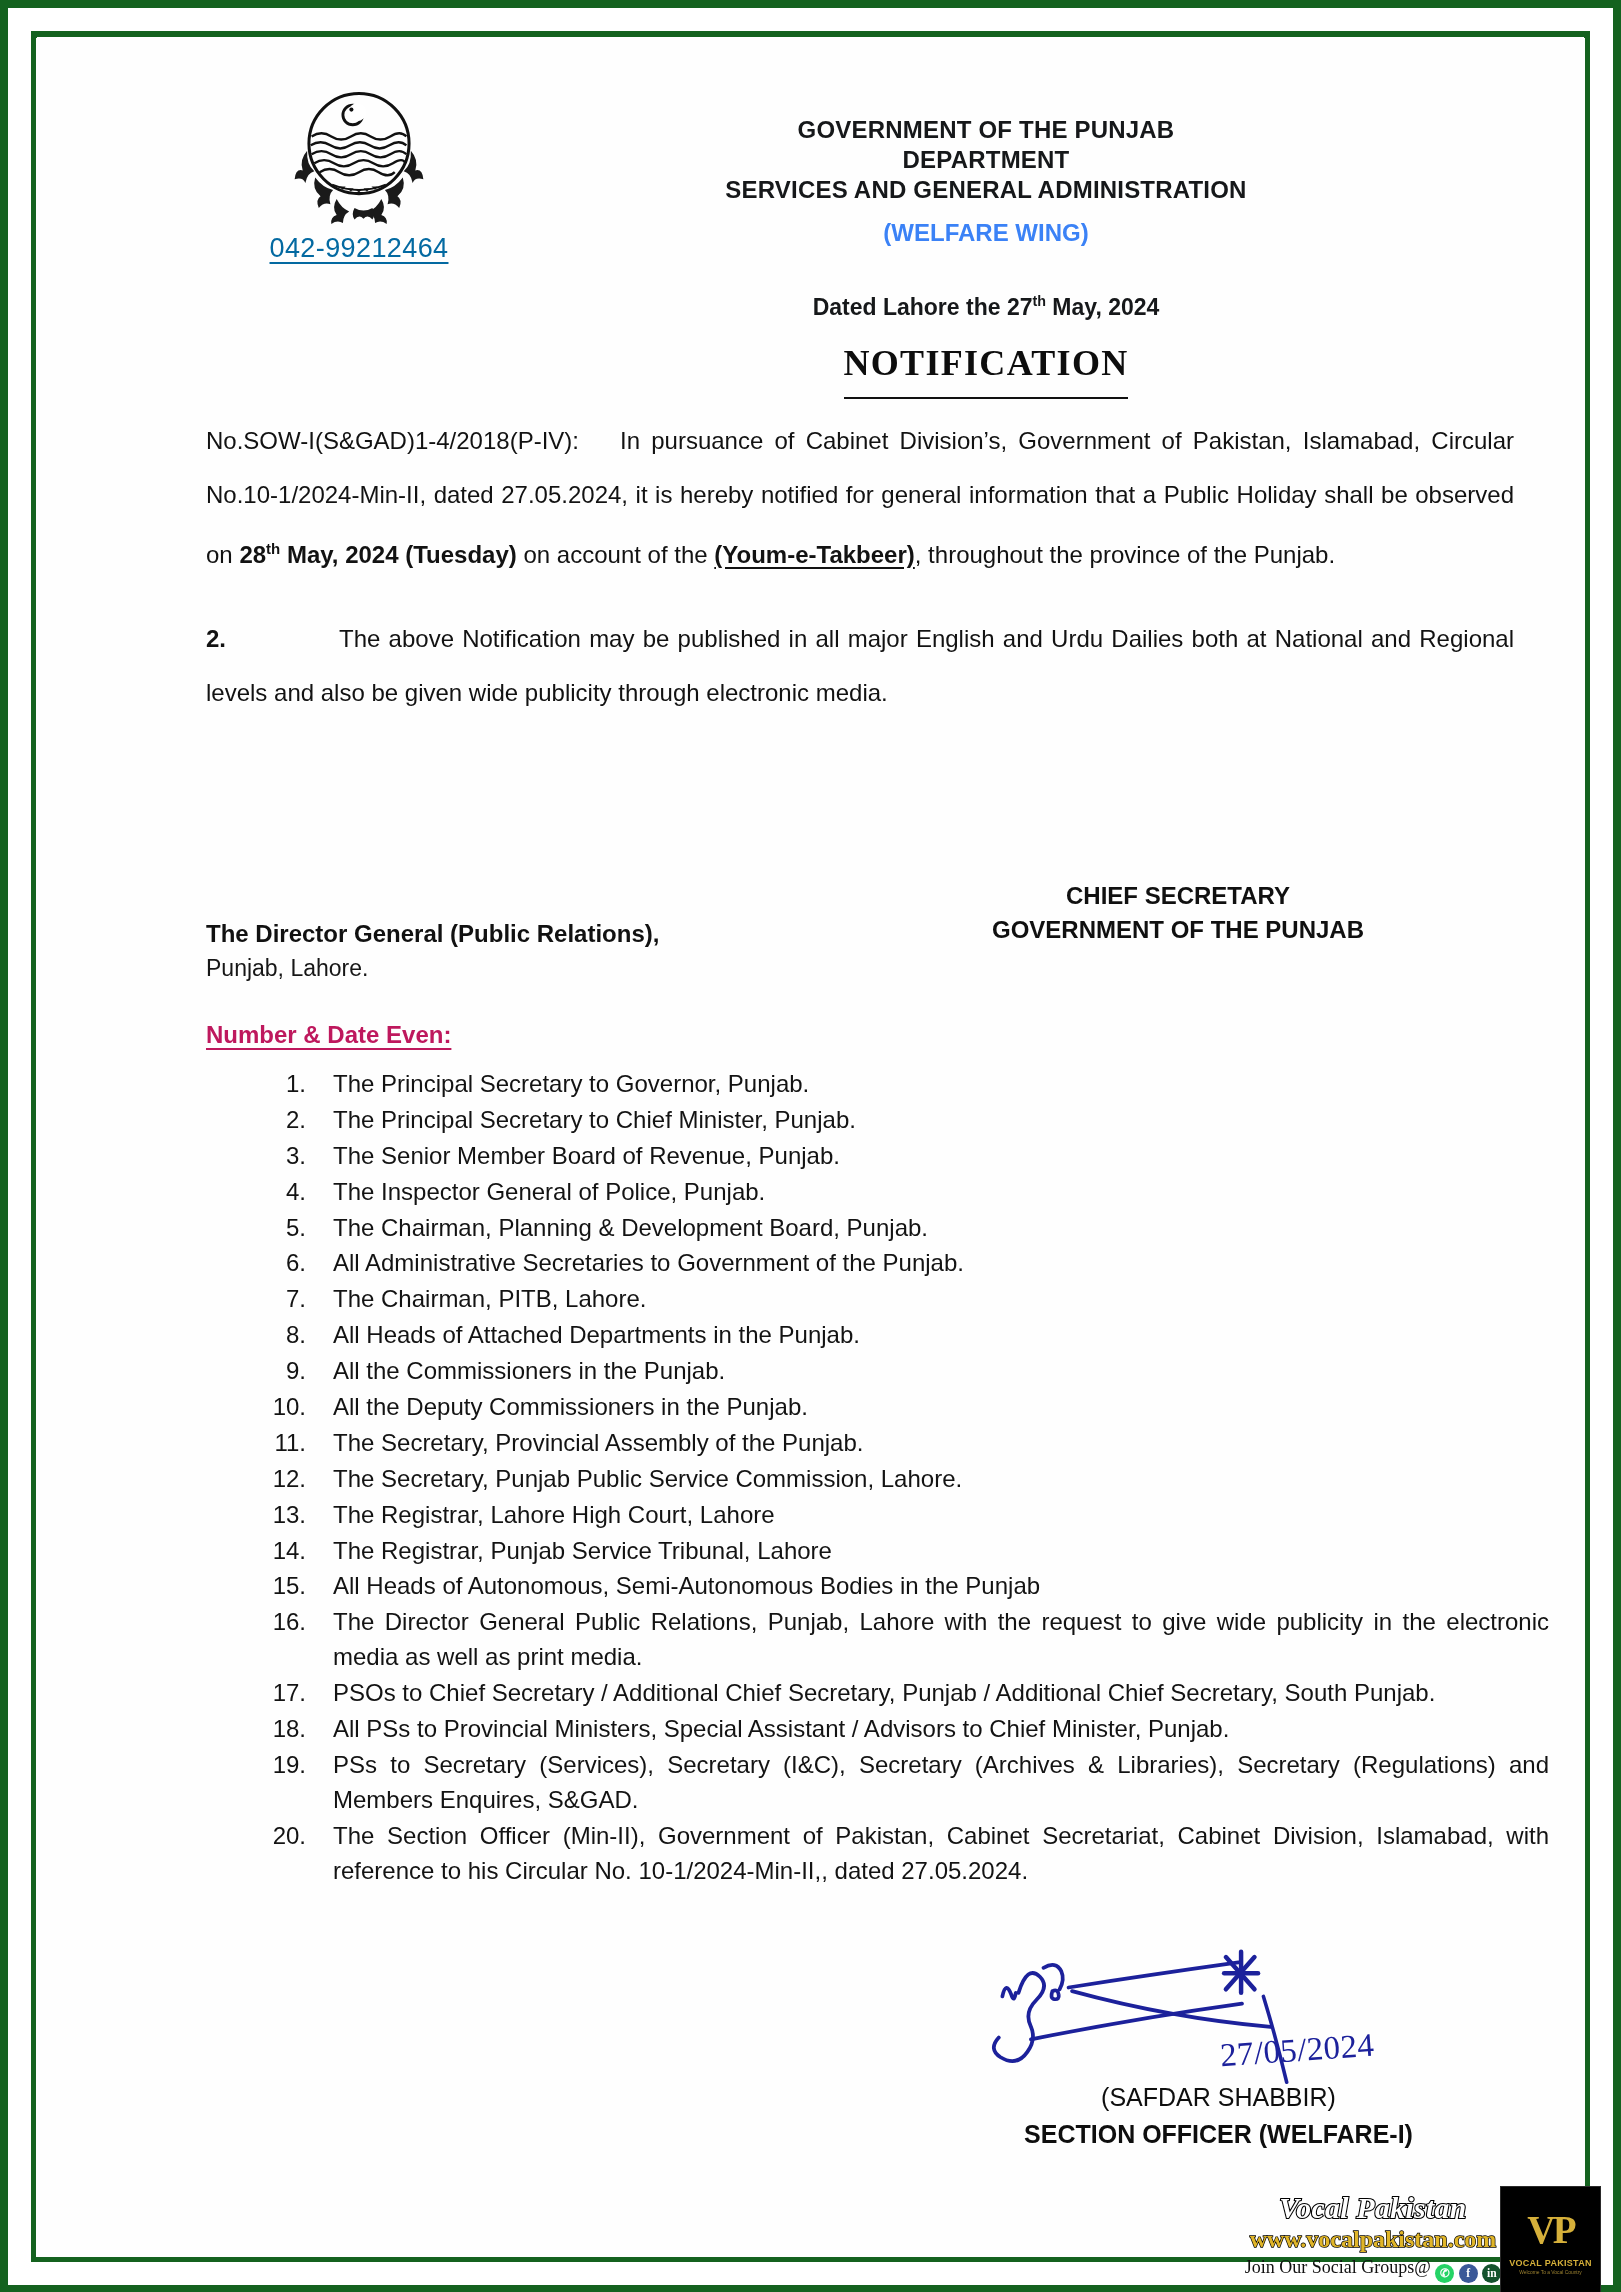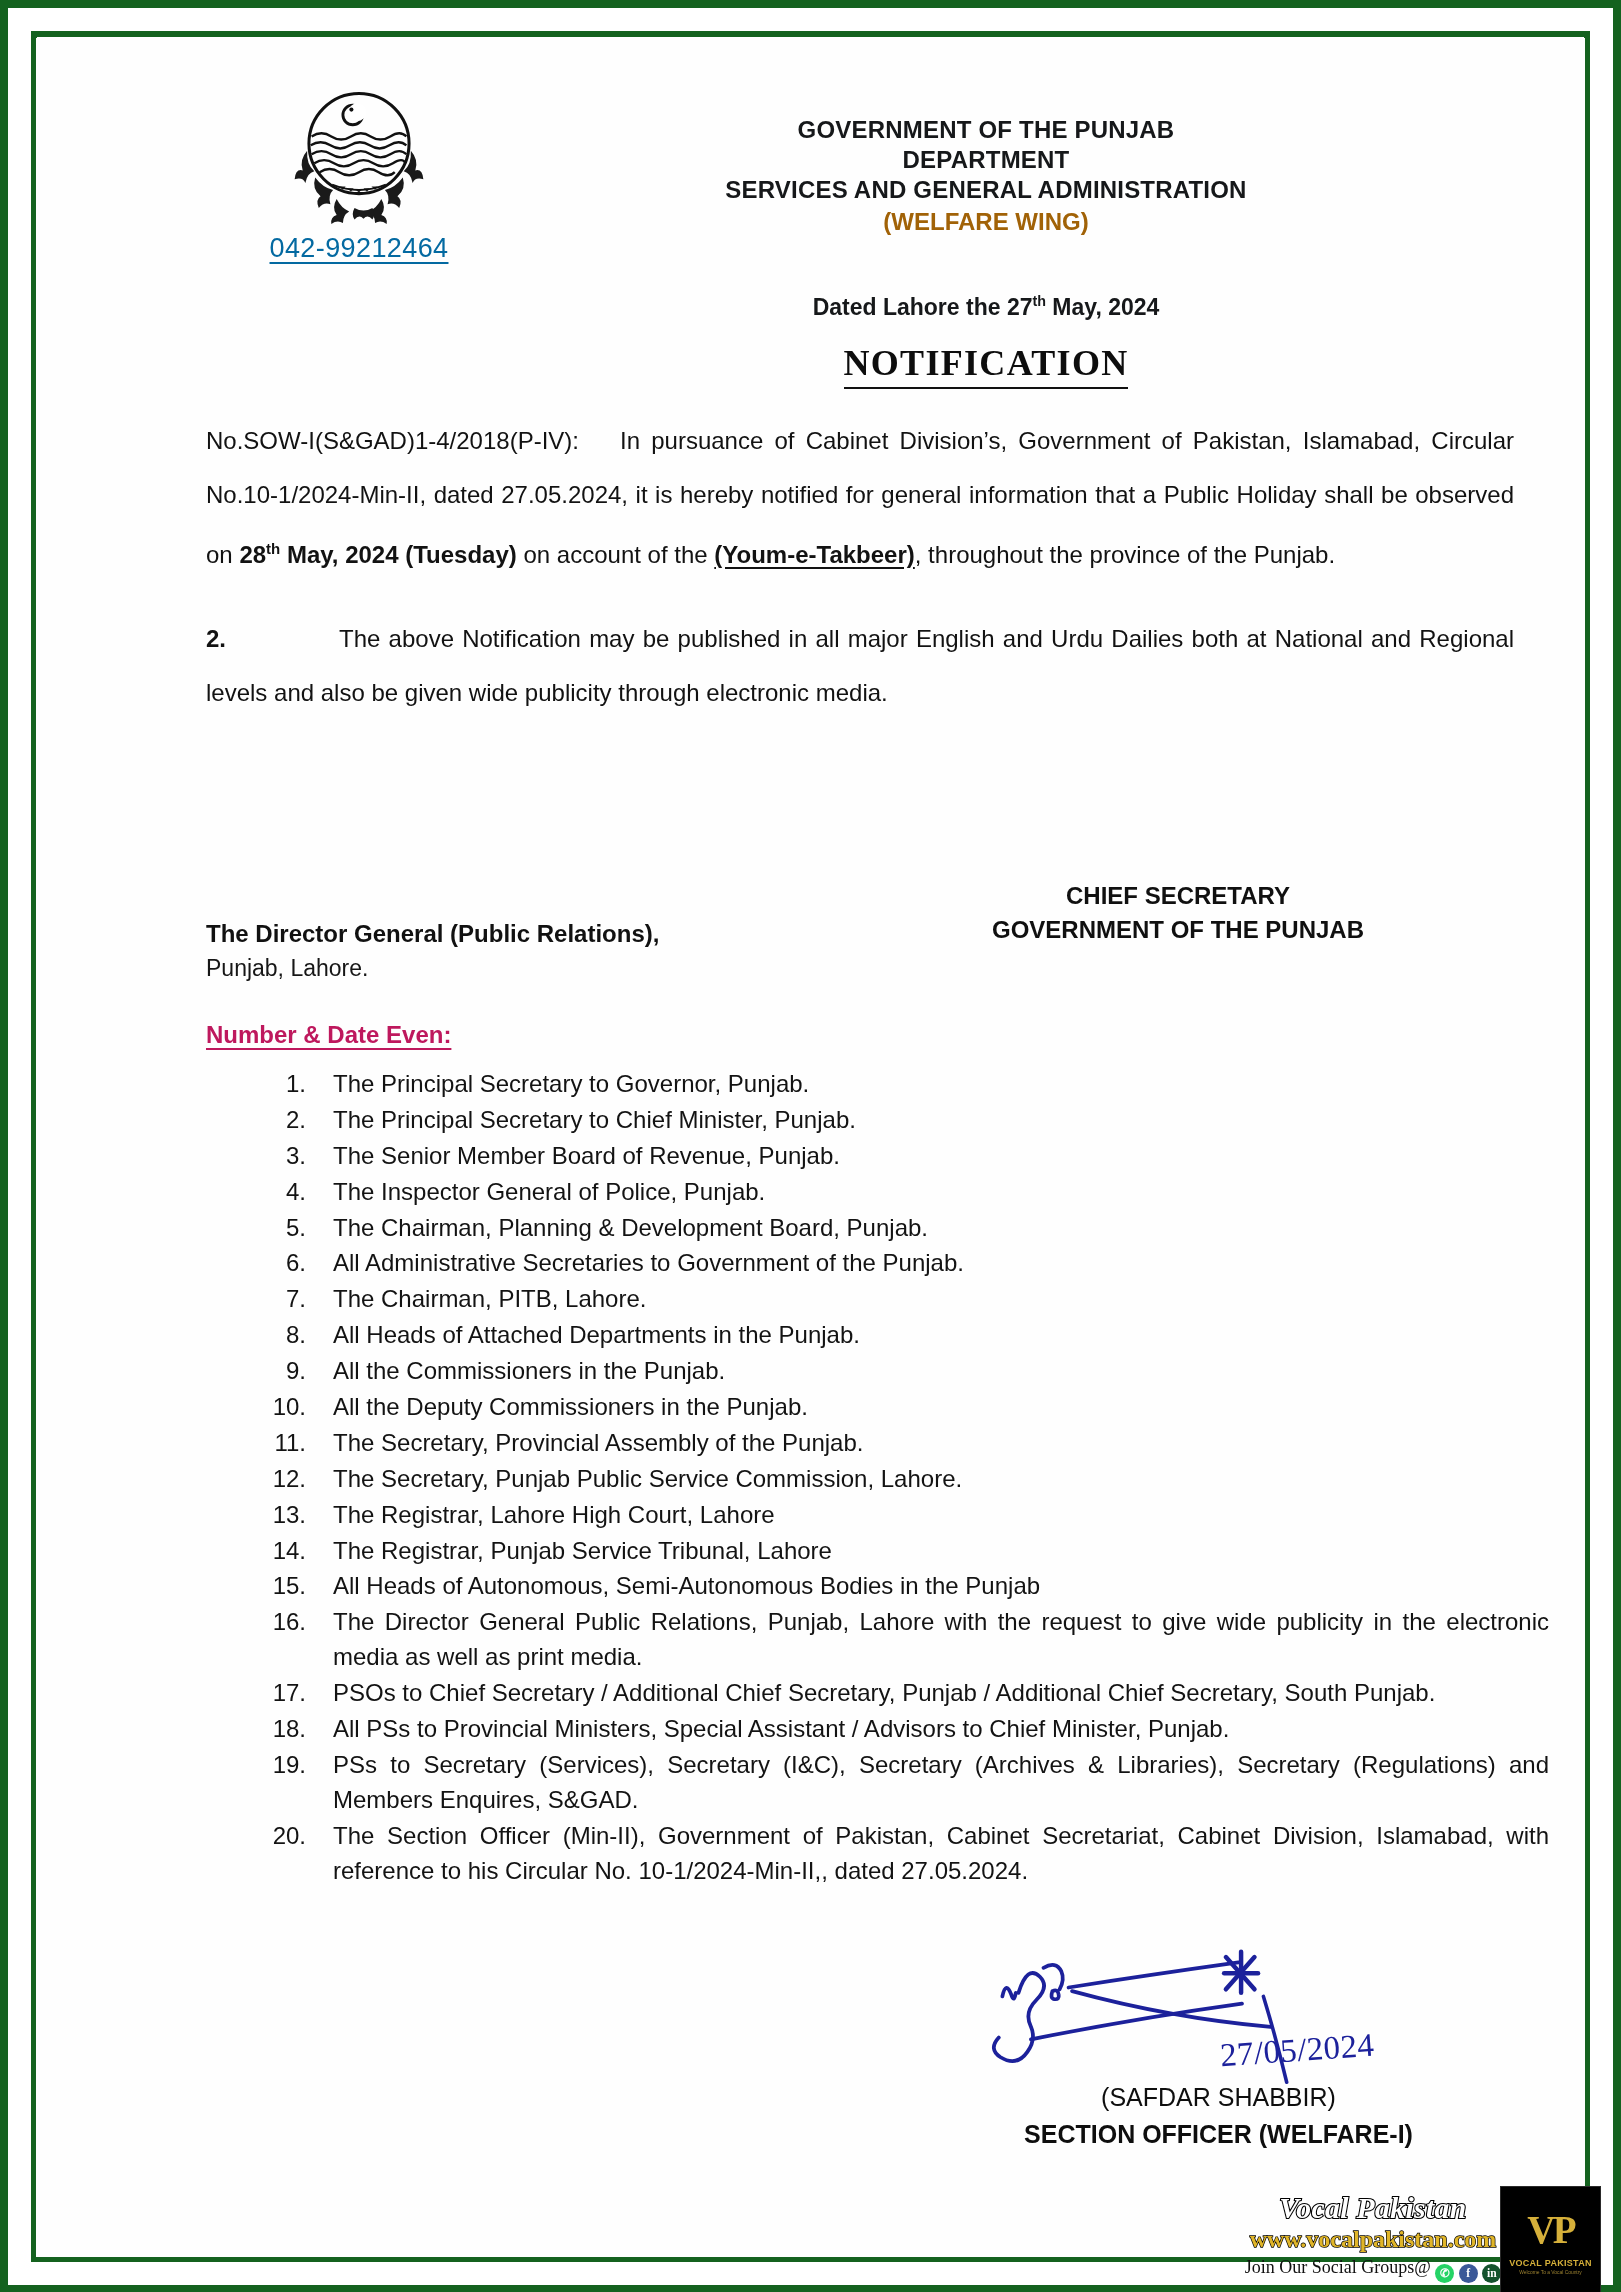--- a/index.html
+++ b/index.html
@@ -81,22 +81,22 @@
   .dept-line {
     font-size: 24px;
     font-weight: bold;
     letter-spacing: 0.2px;
     line-height: 30px;
     color: #16181a;
   }
   .dept-wing {
     font-size: 24px;
     font-weight: bold;
-    margin-top: 3px;
-    color: #a16207;
+    margin-top: 14px;
+    color: #3b82f6;
   }
   .dated-line {
     position: absolute;
     left: 502px;
     top: 255px;
     width: 896px;
     text-align: center;
     font-size: 23px;
     font-weight: bold;
     color: #16181a;
@@ -109,21 +109,21 @@
     top: 304px;
     width: 896px;
     text-align: center;
   }
   .notif-title span {
     font-family: "Liberation Serif", serif;
     font-size: 36px;
     font-weight: bold;
     letter-spacing: 1.3px;
     border-bottom: 2.7px solid #111;
-    padding-bottom: 4px;
+    padding-bottom: 14px;
   }
 
   
   .body-wrap {
     position: absolute;
     left: 170px;
     top: 376px;
     width: 1308px;
   }
   p.para {

